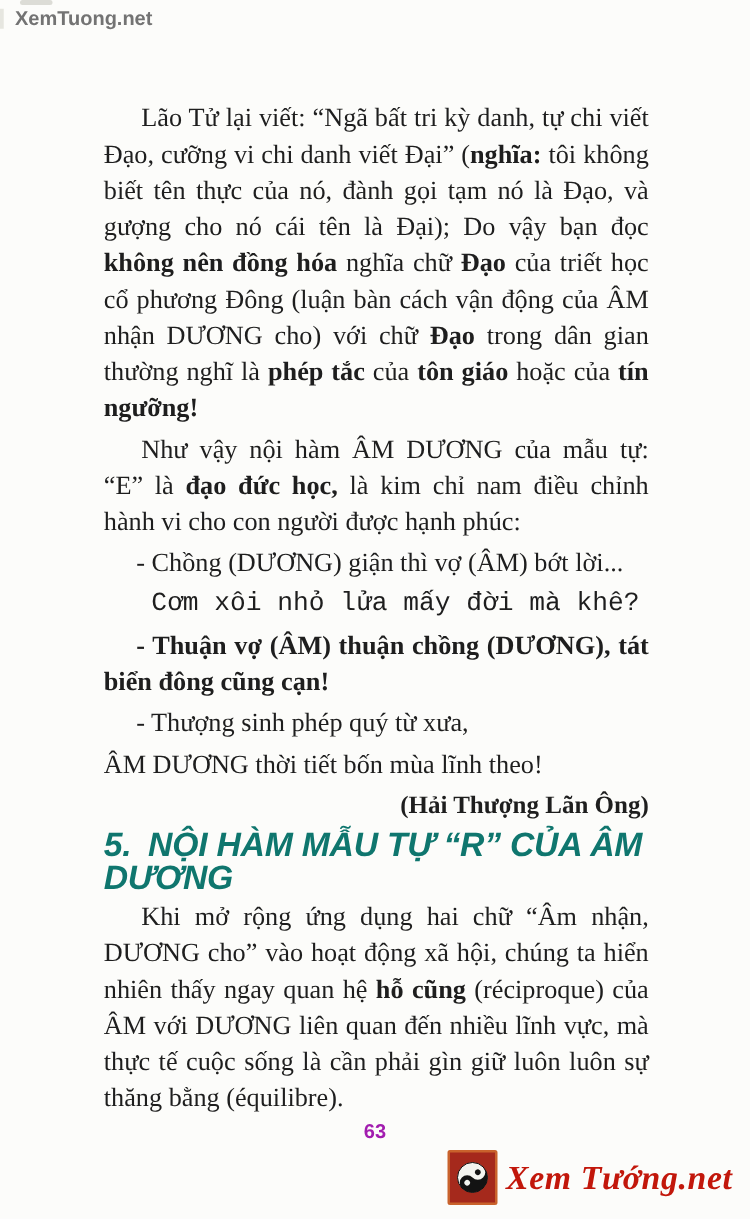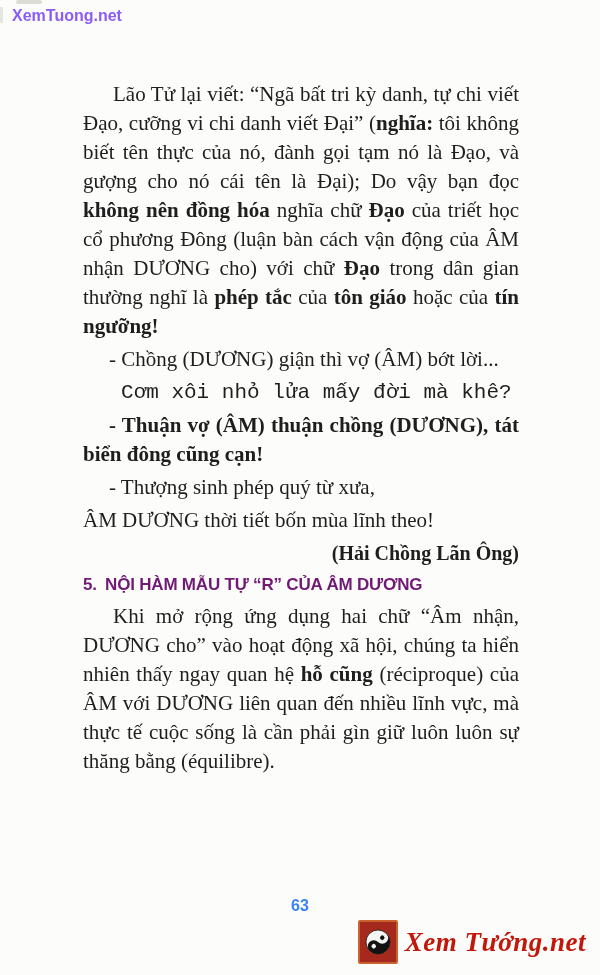--- a/index.html
+++ b/index.html
@@ -9,44 +9,45 @@
     background:#fcfcfa;
     overflow:hidden;
     font-family:"Liberation Serif", serif;
     color:#1e1e1e;
   }
   .scan-artifact-a{position:absolute;left:16px;top:0;width:26px;height:4px;background:#dcdcd6;border-radius:2px;}
   .scan-artifact-b{position:absolute;left:0;top:7px;width:3px;height:16px;background:#e6e6e0;}
   .site-link{
     position:absolute;top:7px;left:12px;
     font:bold 16px "Liberation Sans", sans-serif;
-    color:#8b5cf6;text-decoration:none;
+    color:#737373;text-decoration:none;
   }
   .content{
     position:absolute;top:76px;left:79px;width:444px;
     font-size:21px;line-height:29px;
   }
   .content p, .content h2{margin:4px;}
   .p-body{text-align:justify;text-indent:30px;}
   .p-verse{text-indent:26px;margin:10px 0;}
   .p-verse-inner{text-indent:38px;margin:10px 0;font-family:Liberation Mono, monospace;}
   .p-verse-body{text-align:justify;text-indent:26px;margin:10px 0;font-weight:bold;}
   .p-verse-flush{text-indent:0;margin:0;}
   .p-attribution{text-align:right;font-weight:bold;font-size:20px;margin:0;}
   .p-heading{
     font-family:"Liberation Sans", sans-serif;
-    font-weight:bold;font-size:17px;line-height:26px;
-    letter-spacing:-0.2px;color:#701a75;
+    font-weight:bold;font-size:27px;line-height:26px;
+    letter-spacing:-0.2px;color:#0f766e;
     margin:8px 0 3px;
+    font-style:italic;
   }
   .page-number{
     position:absolute;top:897px;left:0;right:0;
     text-align:center;
     font:600 16px "Liberation Sans", sans-serif;
-    color:#3b82f6;
+    color:#a21caf;
   }
   .footer-logo{
     position:absolute;top:920px;right:14px;
     display:flex;align-items:center;gap:7px;
   }
   .logo-frame{
     width:36px;height:40px;
     background:#a5291c;
     border:2px solid #c9622c;
     border-radius:2px;
@@ -64,26 +65,27 @@
 
 <div class="page">
 
   <div class="scan-artifact-a"></div>
   <div class="scan-artifact-b"></div>
 
   <a class="site-link" href="#">XemTuong.net</a>
 
   <div class="content">
       <p class="p-body"><span>Lão Tử lại viết: “Ngã bất tri kỳ danh, tự chi viết Đạo, cưỡng vi chi danh viết Đại” (</span><strong>nghĩa:</strong><span> tôi không biết tên thực của nó, đành gọi tạm nó là Đạo, và gượng cho nó cái tên là Đại); Do vậy bạn đọc </span><strong>không nên đồng hóa</strong><span> nghĩa chữ </span><strong>Đạo</strong><span> của triết học cổ phương Đông (luận bàn cách vận động của ÂM nhận DƯƠNG cho) với chữ </span><strong>Đạo</strong><span> trong dân gian thường nghĩ là </span><strong>phép tắc</strong><span> của </span><strong>tôn giáo</strong><span> hoặc của </span><strong>tín ngưỡng!</strong></p>
+      <p class="p-body"><span>Như vậy nội hàm ÂM DƯƠNG của mẫu tự: “E” là </span><strong>đạo đức học,</strong><span> là kim chỉ nam điều chỉnh hành vi cho con người được hạnh phúc:</span></p>
       <p class="p-verse"><span>- Chồng (DƯƠNG) giận thì vợ (ÂM) bớt lời...</span></p>
       <p class="p-verse-inner"><span>Cơm xôi nhỏ lửa mấy đời mà khê?</span></p>
       <p class="p-verse-body"><span>- Thuận vợ (ÂM) thuận chồng (DƯƠNG), tát biển đông cũng cạn!</span></p>
       <p class="p-verse"><span>- Thượng sinh phép quý từ xưa,</span></p>
       <p class="p-verse-flush"><span>ÂM DƯƠNG thời tiết bốn mùa lĩnh theo!</span></p>
-      <p class="p-attribution"><span>(Hải Chồng Lãn Ông)</span></p>
+      <p class="p-attribution"><span>(Hải Thượng Lãn Ông)</span></p>
       <h2 class="p-heading"><span>5. NỘI HÀM MẪU TỰ “R” CỦA ÂM DƯƠNG</span></h2>
       <p class="p-body"><span>Khi mở rộng ứng dụng hai chữ “Âm nhận, DƯƠNG cho” vào hoạt động xã hội, chúng ta hiển nhiên thấy ngay quan hệ </span><strong>hỗ cũng</strong><span> (réciproque) của ÂM với DƯƠNG liên quan đến nhiều lĩnh vực, mà thực tế cuộc sống là cần phải gìn giữ luôn luôn sự thăng bằng (équilibre).</span></p>
     </div>
 
   <div class="page-number">63</div>
 
   <div class="footer-logo">
     <div class="logo-frame">
       <svg width="30" height="30" viewBox="-20 -20 40 40">
         <g transform="rotate(45)">

